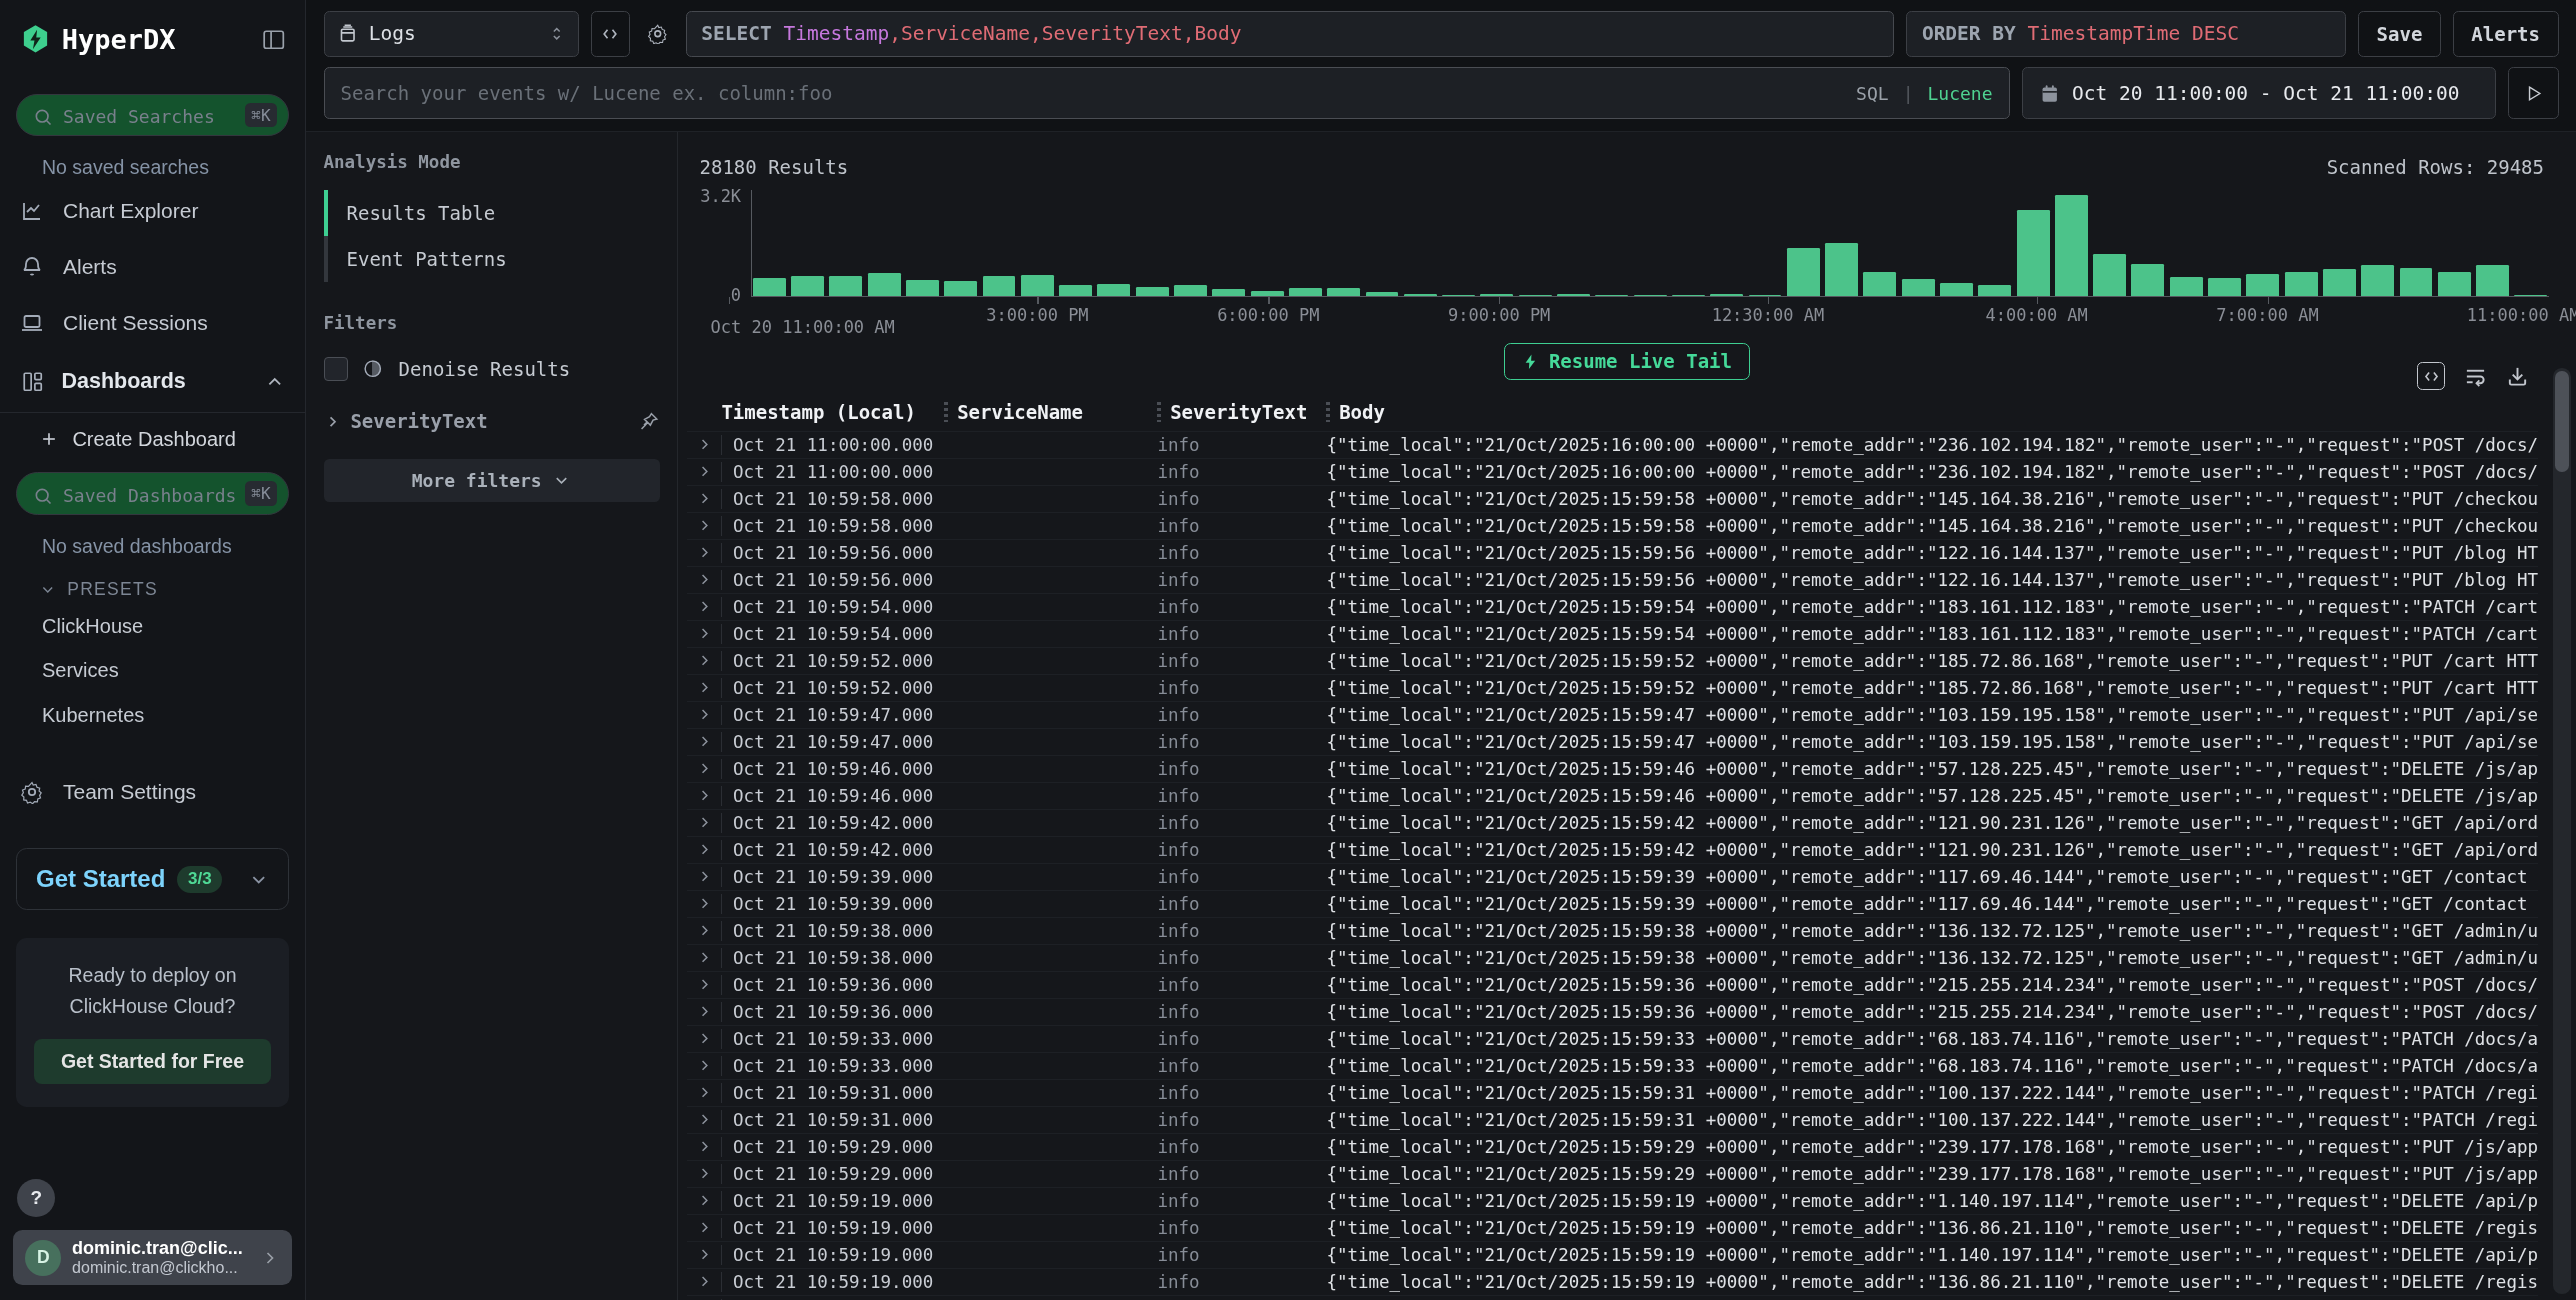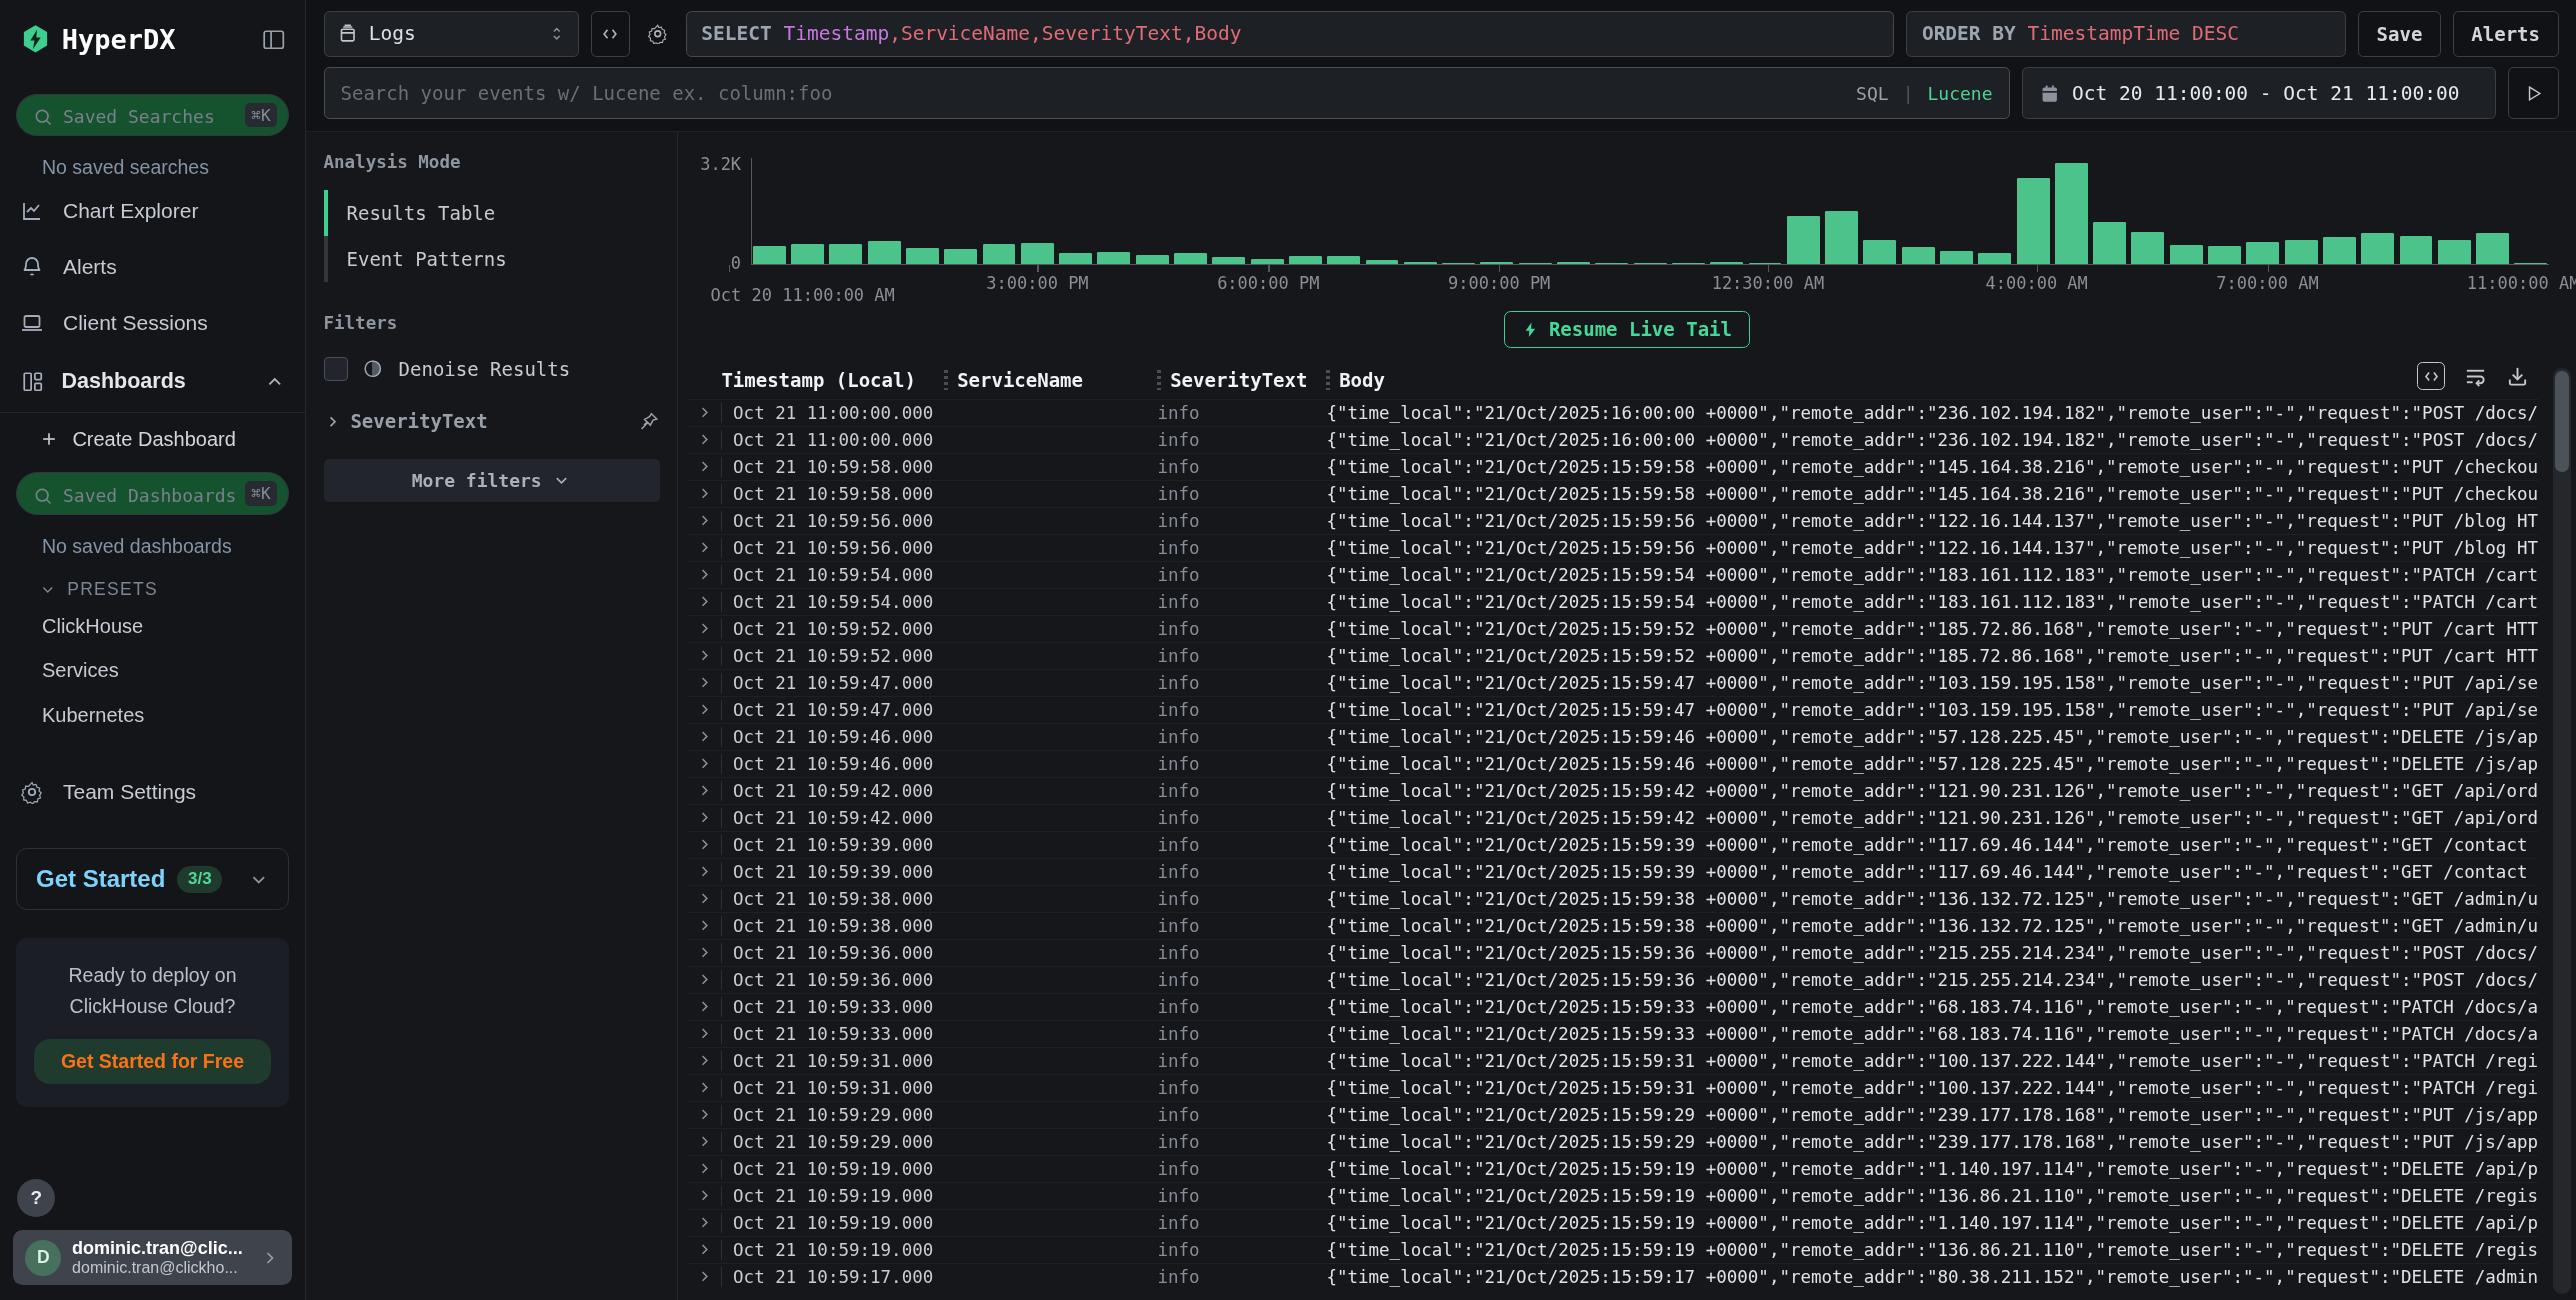--- a/index.html
+++ b/index.html
@@ -26,21 +26,21 @@
   .nav-item{display:flex;align-items:center;gap:19px;padding:16px 20px;font-size:21px;color:#c6cbd3;cursor:pointer}
   .create-item{display:flex;align-items:center;gap:13.4px;padding:14.8px 20px 2.7px 39px;font-size:20px;color:#d3d7dd;cursor:pointer}
   .presets-head{display:flex;align-items:center;gap:10.7px;padding:17.5px 0 4px 39px;color:#7d8694;font-size:17.5px;letter-spacing:1.3px}
   .preset-item{padding:10.7px 0 10.7px 42px;font-size:20px;color:#c6cbd3;cursor:pointer}
   .team-row{margin-top:27px}
   .gs-card{margin:28px 16px 0;border:1.3px solid #2e3238;border-radius:10.7px;padding:16px 19px;display:flex;align-items:center;gap:12px;cursor:pointer}
   .gs-label{font-size:24px;font-weight:bold;color:#7dd3fc}
   .gs-badge{font-size:17px;font-weight:bold;color:#4fd995;background:#1e3b2d;border-radius:671px;padding:3.4px 10.7px}
   .promo-card{margin:28px 16px 0;background:#1b1e24;border-radius:10.7px;padding:21.5px 13.4px 23px;text-align:center}
   .promo-line{color:#b9c0ca;font-size:19.5px;line-height:31px}
-  .promo-btn{display:inline-block;margin-top:17.5px;background:#1e3b2d;color:#f97316;font-weight:bold;font-size:19.5px;border:none;border-radius:16px;padding:10.7px 27px;cursor:pointer}
+  .promo-btn{display:inline-block;margin-top:17.5px;background:#1e3b2d;color:#e5e5e5;font-weight:bold;font-size:19.5px;border:none;border-radius:8px;padding:10.7px 27px;cursor:pointer}
   .sidebar-bottom{margin-top:auto;padding:0 13.4px 16px}
   .help-circle{width:38px;height:38px;border-radius:50%;background:#3f434b;color:#e8eaee;display:flex;align-items:center;justify-content:center;font-size:19px;font-weight:bold;margin:0 0 13.4px 4px;cursor:pointer}
   .user-chip{background:#3f434b;border-radius:9.4px;padding:8px 12px;display:flex;align-items:center;gap:10.7px;cursor:pointer}
   .avatar{width:36px;height:36px;border-radius:50%;background:#47705d;color:#d7f3e4;display:flex;align-items:center;justify-content:center;font-size:17.5px;font-weight:bold;flex:0 0 auto}
   .user-lines{flex:1;min-width:0}
   .user-name{font-size:18px;font-weight:bold;color:#fff;white-space:nowrap;overflow:hidden}
   .user-email{font-size:16px;color:#c3c8d0;white-space:nowrap;overflow:hidden}
 
   
   .main{flex:1;display:flex;flex-direction:column;min-width:0;background:#101215}
@@ -402,20 +402,24 @@
         </div>
         <button class="more-filters">
           <span>More filters</span>
           <svg width="19" height="19" viewBox="0 0 24 24" fill="none" stroke="#aab1ba" stroke-width="2">
               <polyline points="6 9 12 15 18 9"></polyline>
             </svg>
         </button>
       </div>
 
       <div class="results">
+        <div class="results-head">
+          <span class="res-count">28180 Results</span>
+          <span class="res-scanned">Scanned Rows: 29485</span>
+        </div>
 
         <div class="chart-wrap">
           <div class="y-axis">
             <span class="ylabel top">3.2K</span>
             <span class="ylabel zero">0</span>
           </div>
           <div class="plot">
             <div class="bars">
                 <div class="bar" style="height: 16.875%;"></div>
                 <div class="bar" style="height: 19.0625%;"></div>

